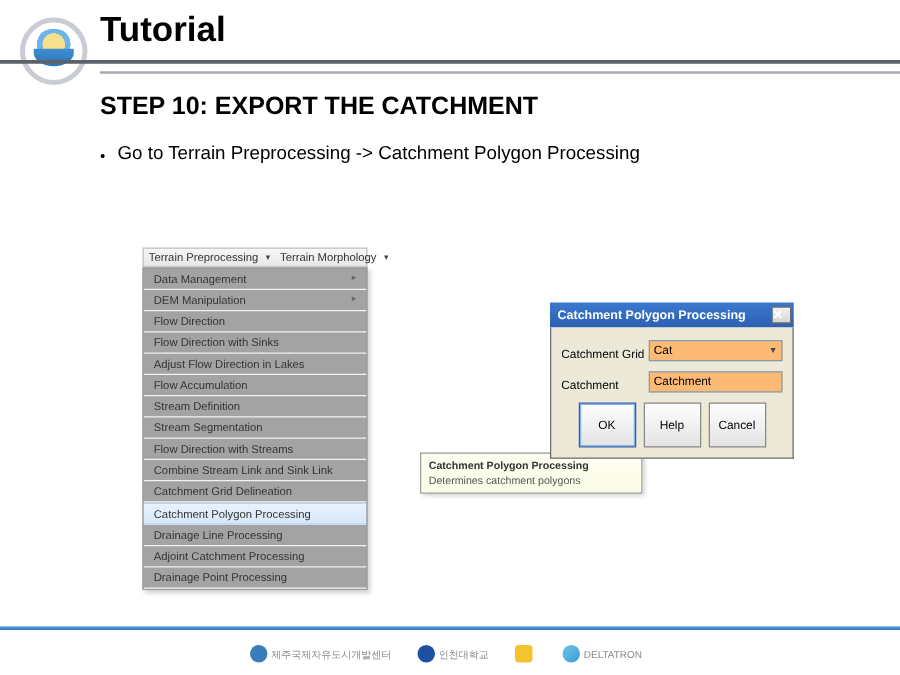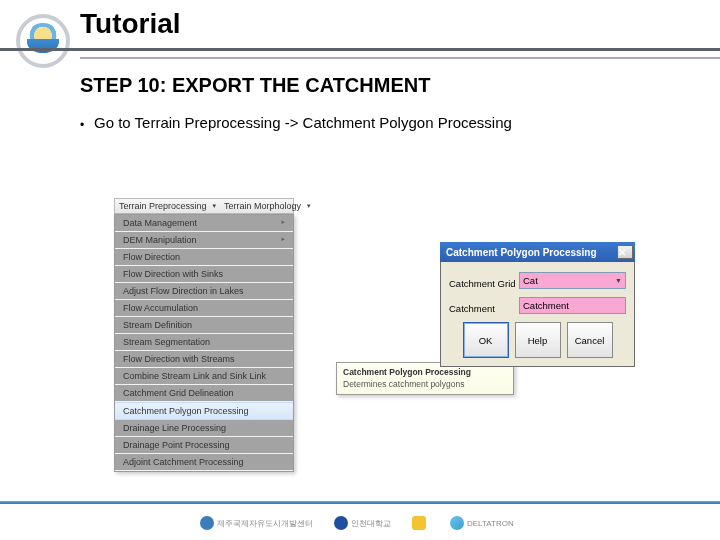--- a/index.html
+++ b/index.html
@@ -34,21 +34,21 @@
   .flyout-desc { padding: 0 6px 3px 6px; color:#555; }
 
   
   .dialog-wrap { position: absolute; left: 440px; top: 242px; width: 195px; }
   .dialog-titlebar { height: 20px; background: linear-gradient(#3a79d0,#2d5fb0); display: flex; align-items: center; padding: 0 2px 0 6px; }
   .dialog-titlebar span { color: #fff; font-size: 10px; font-weight: 700; flex: 1; white-space: nowrap; overflow:hidden;}
   .dialog-close { width: 16px; height: 14px; background: linear-gradient(#f2f2f2,#d4d4d4); border: 1px solid #6a6a6a; display:flex;align-items:center;justify-content:center; font-size:9px; color:#333; }
   .dialog-body { background: #ece9d8; border: 1px solid #6c6c6c; border-top: none; padding: 10px 8px 8px 8px; }
   .dlg-row { display: flex; align-items: flex-end; margin-bottom: 8px; }
   .dlg-label { font-size: 9.5px; color: #000; width: 70px; }
-  .dlg-input { flex: 1; height: 17px; background: #f9a8d4; border: 1px solid #7f9db9; font-size: 9.5px; padding: 0 3px; display:flex; align-items:center; justify-content:space-between; }
+  .dlg-input { flex: 1; height: 17px; background: #fdba74; border: 1px solid #7f9db9; font-size: 9.5px; padding: 0 3px; display:flex; align-items:center; justify-content:space-between; }
   .dlg-input .dd { font-size:7px; color:#444; }
   .dlg-buttons { display: flex; justify-content: center; gap: 6px; margin-top: 4px; }
   .dlg-btn { width: 46px; height: 36px; background: linear-gradient(#fefefe,#e3e3e3); border: 1px solid #888; font-size: 9.5px; display:flex; align-items:center; justify-content:center; cursor:pointer; }
   .dlg-btn.default { border: 1px solid #2d5fb0; box-shadow: inset 0 0 0 1px #88b1ea; }
 
   .footer-line { position: absolute; left: 0; bottom: 36px; width: 720px; height: 3px; background: linear-gradient(#6aa6de,#2d74b6); }
   .footer-logos { position: absolute; left: 200px; bottom: 10px; display: flex; gap: 21px; align-items: center; }
   .flogo { display:flex; align-items:center; gap:3px; font-size:8px; color:#888; }
   .flogo .ic { width:14px; height:14px; border-radius:50%; }
 </style>
@@ -85,22 +85,22 @@
     <div class="menu-item">Flow Direction with Sinks</div>
     <div class="menu-item">Adjust Flow Direction in Lakes</div>
     <div class="menu-item">Flow Accumulation</div>
     <div class="menu-item">Stream Definition</div>
     <div class="menu-item">Stream Segmentation</div>
     <div class="menu-item">Flow Direction with Streams</div>
     <div class="menu-item">Combine Stream Link and Sink Link</div>
     <div class="menu-item">Catchment Grid Delineation</div>
     <div class="menu-item hover">Catchment Polygon Processing</div>
     <div class="menu-item">Drainage Line Processing</div>
+    <div class="menu-item">Adjoint Catchment Processing</div>
     <div class="menu-item">Drainage Point Processing</div>
-    <div class="menu-item">Adjoint Catchment Processing</div>
   </div>
 </div>
 
 <div class="flyout">
   <div class="flyout-title">Catchment Polygon Processing</div>
   <div class="flyout-desc">Determines catchment polygons</div>
 </div>
 
 <div class="dialog-wrap">
   <div class="dialog-titlebar">

